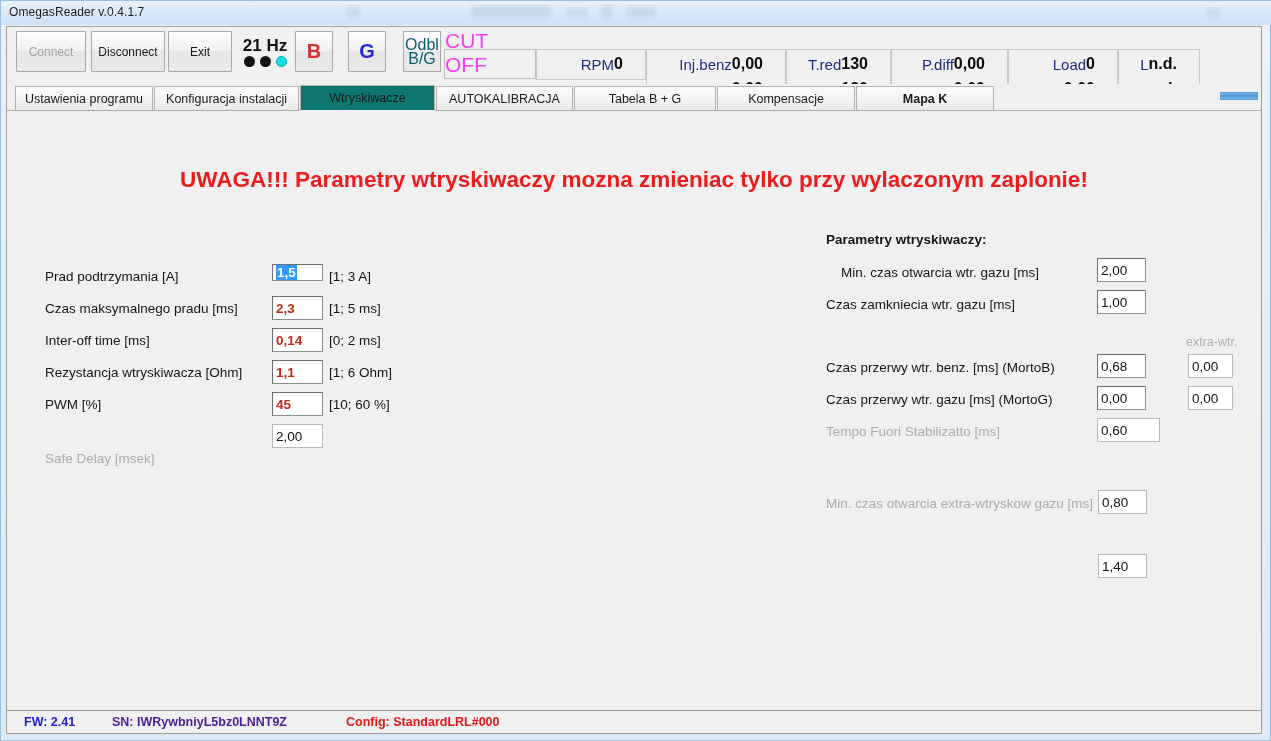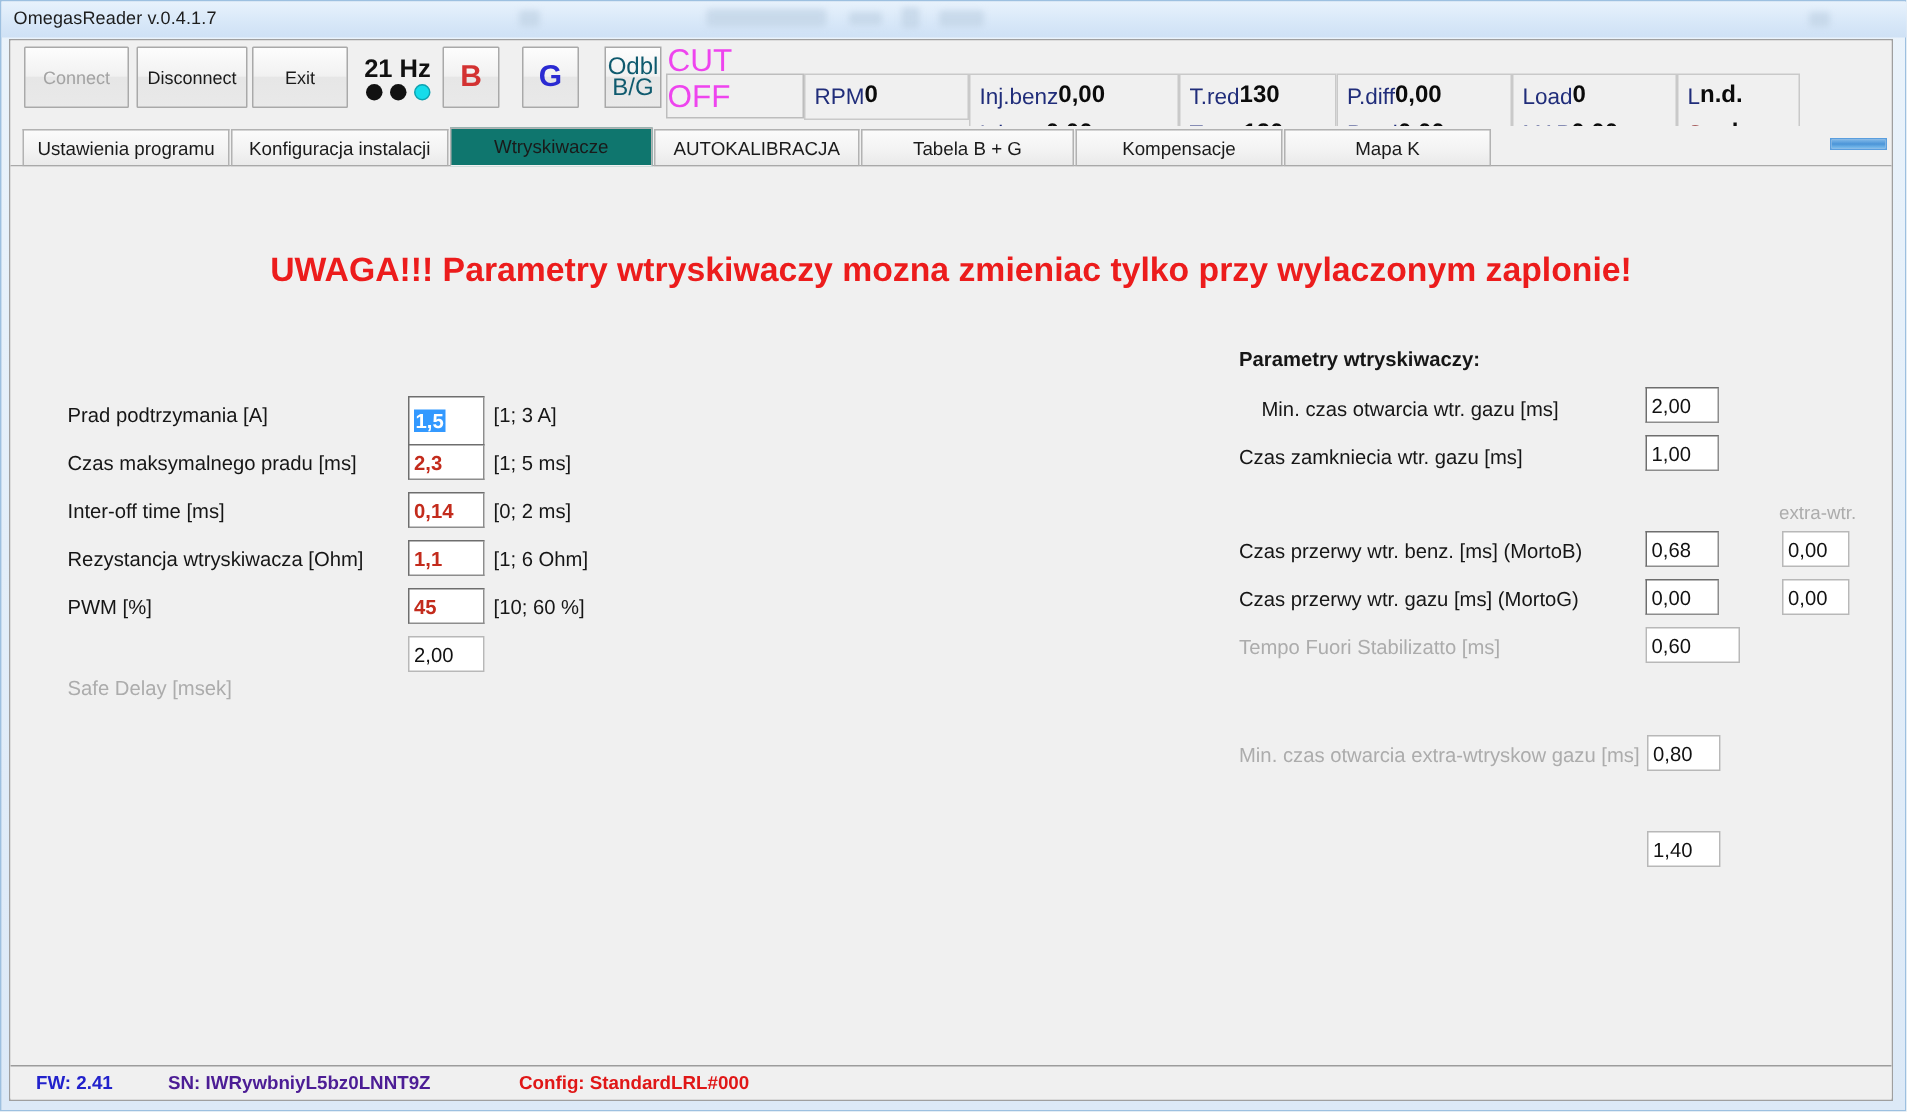--- a/index.html
+++ b/index.html
@@ -107,21 +107,21 @@
   .rd {
     position: absolute;
     border: 1px solid #c9c9c9;
     background: #f0f0f0;
     box-sizing: border-box;
   }
   .rd .row {
     position: absolute;
     height: 24px;
     left: 6px; right: 22px;
-    display: flex; align-items: center; justify-content: flex-start;
+    display: flex; align-items: center; justify-content: flex-end;
   }
   .rd .row.r1 { top: 2px; }
   .rd .row.r2 { top: 27px; }
   .rd .lbl { font-size: 15px; color: #202d7a; white-space: nowrap; }
   .rd .lbl.red { color: #8e2b2b; }
   .rd .val { font-size: 16px; font-weight: bold; color: #0b0b0b; white-space: nowrap; }
 
   
   #tabs {
     position: absolute; left: 0; top: 57px;
@@ -332,30 +332,30 @@
       </div>
     </div>
 
     <div id="tabs">
       <div class="tab" style="left:8px;width:138px;">Ustawienia programu</div>
       <div class="tab" style="left:147px;width:145px;">Konfiguracja instalacji</div>
       <div class="tab active" style="left:293px;width:135px;">Wtryskiwacze</div>
       <div class="tab" style="left:429px;width:137px;">AUTOKALIBRACJA</div>
       <div class="tab" style="left:567px;width:142px;">Tabela B + G</div>
       <div class="tab" style="left:710px;width:138px;">Kompensacje</div>
-      <div class="tab" style="left:849px;width:138px;">Mapa K</div>
+      <div class="tab" style="left:849px;width:138px;font-weight:bold;">Mapa K</div>
       <div id="tab-indicator"></div>
     </div>
 
     <div id="content">
 
       <div id="warning">UWAGA!!!  Parametry wtryskiwaczy mozna zmieniac tylko przy wylaczonym zaplonie!</div>
 
       <div class="flabel" style="left:38px;top:158px;">Prad podtrzymania [A]</div>
-      <div class="fbox" style="left:265px;top:153px;width:51px;height:33px;">
+      <div class="fbox" style="left:265px;top:153px;width:51px;height:17px;">
         <span class="sel">1,5</span>
       </div>
       <div class="frange" style="left:322px;top:158px;">[1; 3 A]</div>
 
       <div class="flabel" style="left:38px;top:190px;">Czas maksymalnego pradu [ms]</div>
       <div class="fbox redval" style="left:265px;top:185px;width:51px;height:24px;">2,3</div>
       <div class="frange" style="left:322px;top:190px;">[1; 5 ms]</div>
 
       <div class="flabel" style="left:38px;top:222px;">Inter-off time [ms]</div>
       <div class="fbox redval" style="left:265px;top:217px;width:51px;height:24px;">0,14</div>

